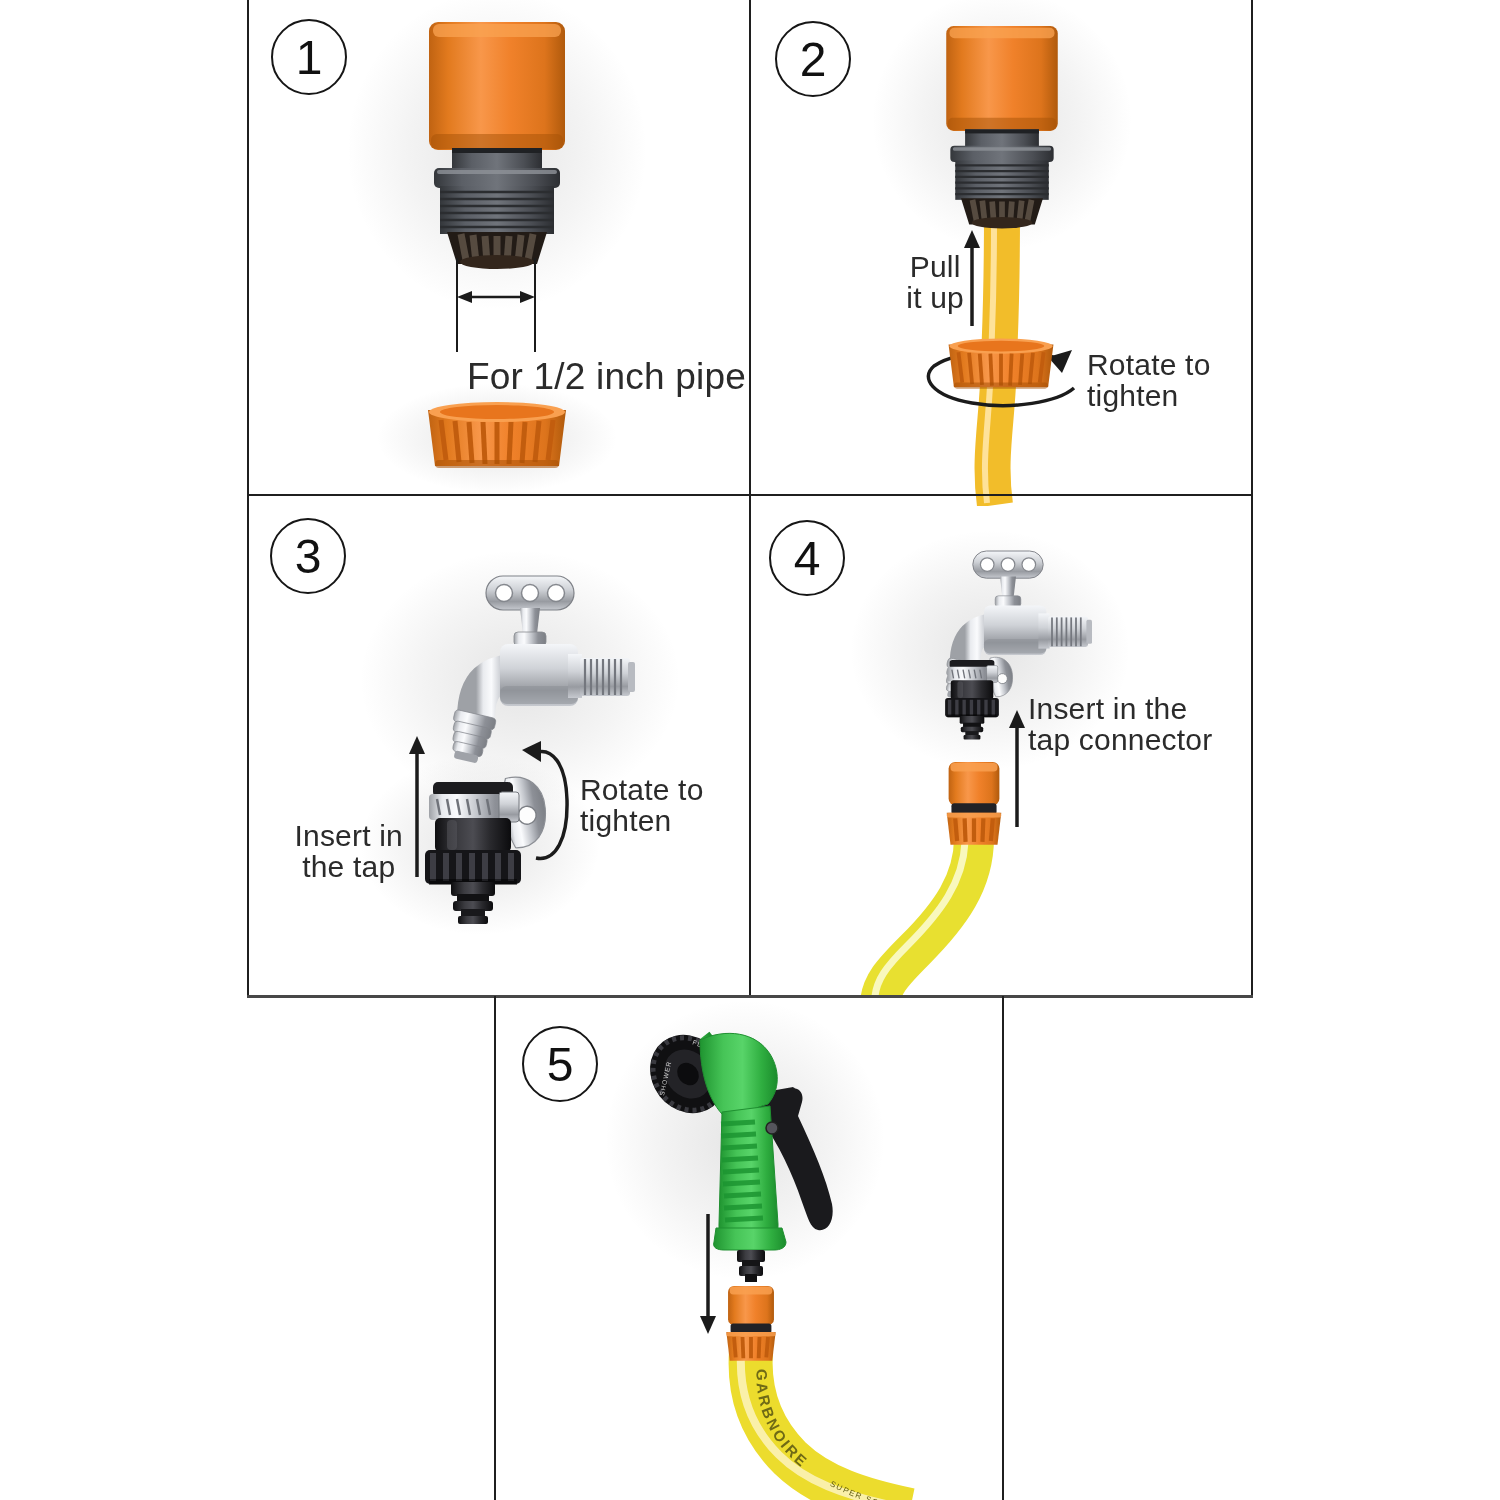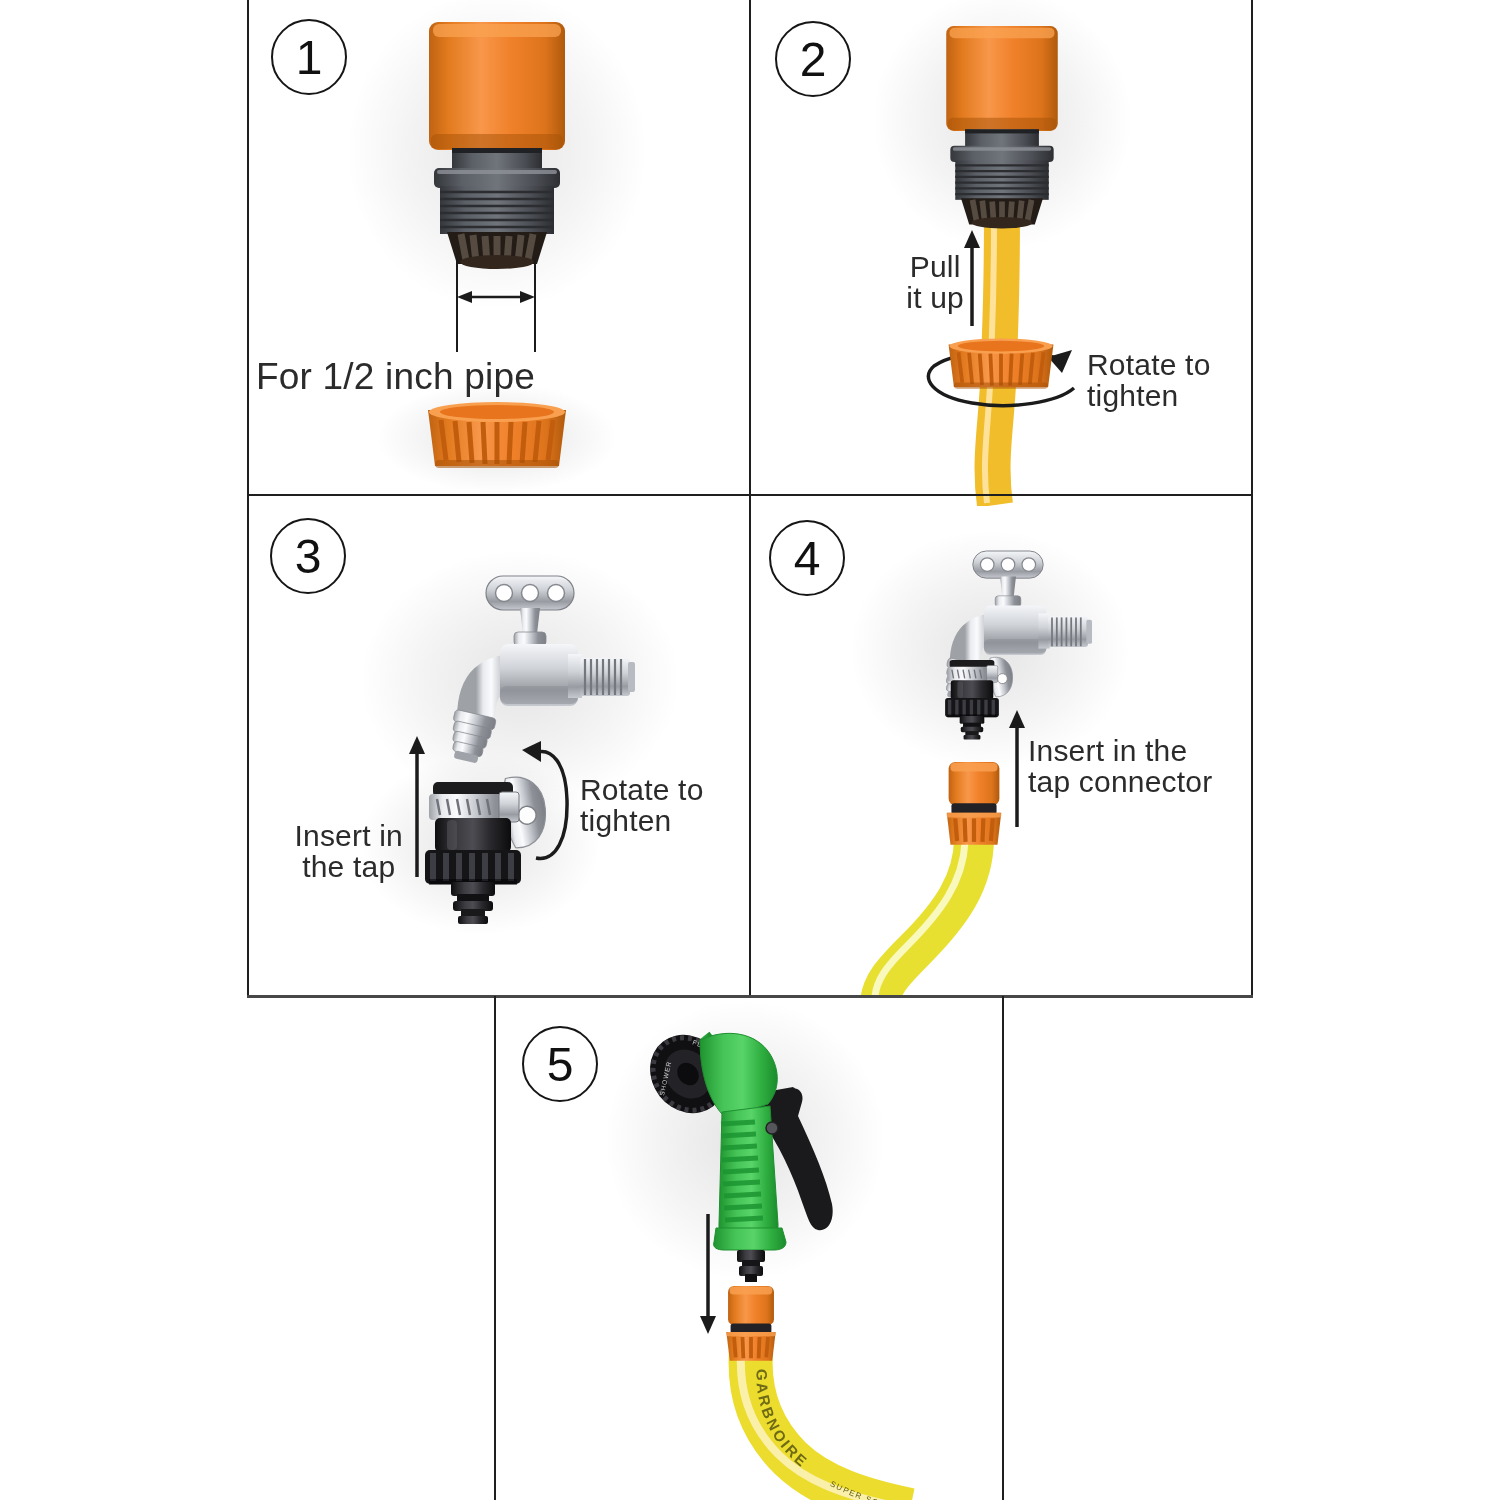--- a/index.html
+++ b/index.html
@@ -331,39 +331,39 @@
 <div class="circle" style="left:270px;top:518px">
       <span>3</span>
     </div>
 <div class="circle" style="left:769px;top:520px">
       <span>4</span>
     </div>
 <div class="circle" style="left:522px;top:1026px">
       <span>5</span>
     </div>
 
-<div class="lbl cap" style="left:256px;top:357px;width:502px;text-align:left">For 1/2 inch pipe</div>
+<div class="lbl cap" style="left:244px;top:357px;width:502px;text-align:right">For 1/2 inch pipe</div>
 
 <div class="lbl r" style="right:536px;top:251px">
   <div>Pull</div>
   <div>it up</div>
 </div>
 <div class="lbl" style="left:1087px;top:349px">
   <div>Rotate to</div>
   <div>tighten</div>
 </div>
 
 <div class="lbl r" style="right:1097px;top:820px">
   <div>Insert in</div>
   <div>the tap</div>
 </div>
 <div class="lbl" style="left:580px;top:774px">
   <div>Rotate to</div>
   <div>tighten</div>
 </div>
 
-<div class="lbl" style="left:1028px;top:735px">
+<div class="lbl" style="left:1028px;top:693px">
   <div>Insert in the</div>
   <div>tap connector</div>
 </div>
 
 
 </div>
 
 </body></html>

